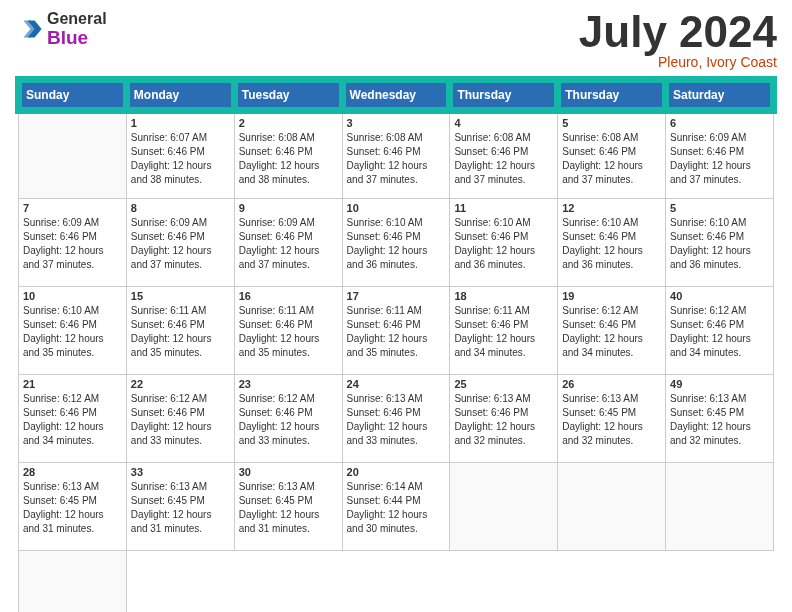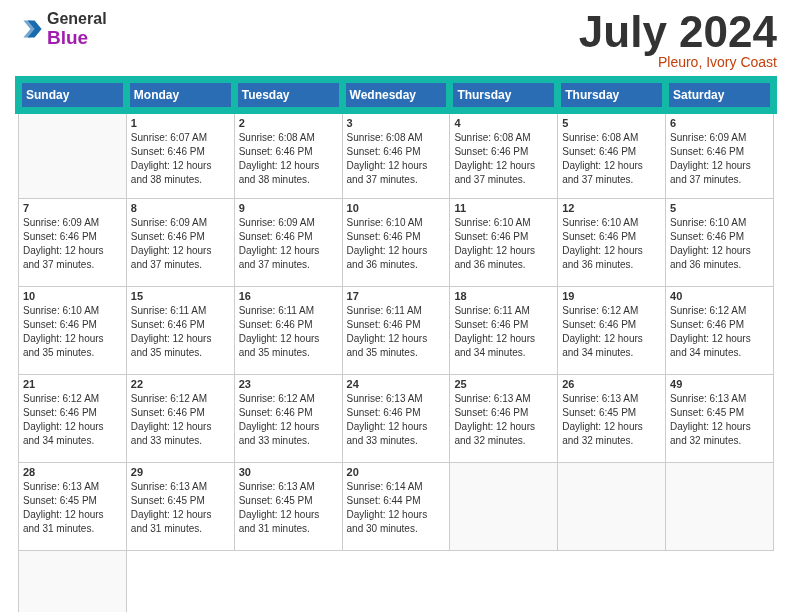--- a/index.html
+++ b/index.html
@@ -360,21 +360,21 @@
         <tr>
           <td>
       <span class="day-number">28</span>
       <div class="day-info">
         <span>Sunrise: 6:13 AM</span><br>
         <span>Sunset: 6:45 PM</span><br>
         <span>Daylight: 12 hours and 31 minutes.</span>
       </div>
     </td>
           <td>
-      <span class="day-number">29</span>
+      <span class="day-number">33</span>
       <div class="day-info">
         <span>Sunrise: 6:13 AM</span><br>
         <span>Sunset: 6:45 PM</span><br>
         <span>Daylight: 12 hours and 31 minutes.</span>
       </div>
     </td>
           <td>
       <span class="day-number">30</span>
       <div class="day-info">
         <span>Sunrise: 6:13 AM</span><br>

